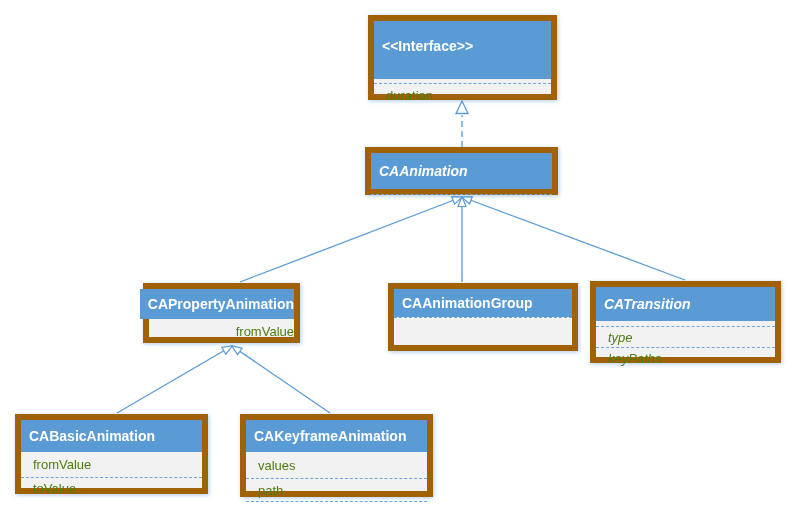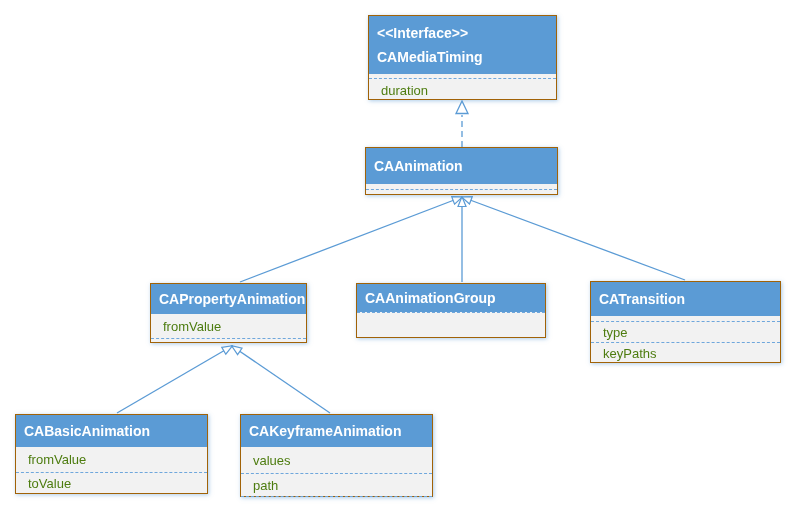--- a/index.html
+++ b/index.html
@@ -8,21 +8,21 @@
     width:800px; height:510px;
     font-family:"Liberation Sans", sans-serif;
   }
   .canvas { position:relative; width:800px; height:510px; background:#ffffff; overflow:hidden; }
 
   .connectors { position:absolute; left:0; top:0; width:800px; height:510px; }
 
   .uml-box {
     position:absolute;
     background:#F2F2F2;
-    border:1px solid #a16207;
+    border:6px solid #a16207;
     box-shadow:1px 1px 4px rgba(91,155,213,0.5);
     display:flex; flex-direction:column;
   }
   .uml-header {
     background:#5B9BD5;
     color:#ffffff;
     font-weight:bold;
     font-size:14px;
     padding-left:8px;
     display:flex; flex-direction:column; justify-content:center;
@@ -40,31 +40,31 @@
   .spacer { flex:0 0 auto; }
 
   .r20{height:20px} .r21{height:21px} .r22{height:22px}
   .r24{height:24px} .r25{height:25px} .r26{height:26px}
   .sp2{height:2px} .sp4{height:4px} .sp5{height:5px}
 
   
   #box-camediatiming      { left:368px; top:15px;  width:189px; height:85px; }
   #box-camediatiming .uml-header { height:58px; }
 
-  #box-caanimation        { left:365px; top:147px; width:193px; height:48px; }
+  #box-caanimation        { left:365px; top:147px; width:193px; height:48px;font-style:italic; }
   #box-caanimation .uml-header   { height:36px; }
   #box-caanimation .sep          { margin-top:5px; }
 
-  #box-capropertyanimation{ left:150px; top:283px; width:157px; height:60px; }
+  #box-capropertyanimation{ left:143px; top:283px; width:157px; height:60px;align-items:flex-end; }
   #box-capropertyanimation .uml-header { height:30px; }
 
-  #box-caanimationgroup   { left:356px; top:283px; width:190px; height:55px; }
+  #box-caanimationgroup   { left:388px; top:283px; width:190px; height:68px; }
   #box-caanimationgroup .uml-header    { height:28px; }
 
-  #box-catransition       { left:590px; top:281px; width:191px; height:82px; }
+  #box-catransition       { left:590px; top:281px; width:191px; height:82px;font-style:italic; }
   #box-catransition .uml-header        { height:34px; }
 
   #box-cabasicanimation   { left:15px;  top:414px; width:193px; height:80px; }
   #box-cabasicanimation .uml-header    { height:32px; }
 
   #box-cakeyframeanimation{ left:240px; top:414px; width:193px; height:83px; }
   #box-cakeyframeanimation .uml-header { height:32px; }
 </style>
 </head>
 <body>
@@ -84,21 +84,20 @@
       <line x1="462" y1="282" x2="462" y2="197" marker-end="url(#hollow-arrow)"></line>
       <line x1="685" y1="280" x2="462" y2="197" marker-end="url(#hollow-arrow)"></line>
       <line x1="117" y1="413" x2="232" y2="346" marker-end="url(#hollow-arrow)"></line>
       <line x1="330" y1="413" x2="232" y2="346" marker-end="url(#hollow-arrow)"></line>
     </g>
   </svg>
 
   <div class="uml-box" id="box-camediatiming">
     <div class="uml-header">
       <div class="stereotype">&lt;&lt;Interface&gt;&gt;</div>
-      <div>CAMediaTiming</div>
     </div>
     <div class="spacer sp4"></div>
     <div class="sep"></div>
     <div class="attr r22">duration</div>
   </div>
 
   <div class="uml-box" id="box-caanimation">
     <div class="uml-header">
       <div>CAAnimation</div>
     </div>

